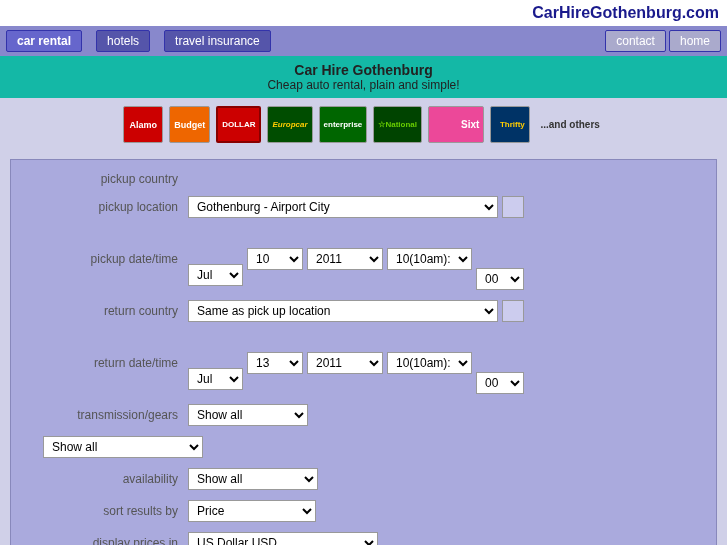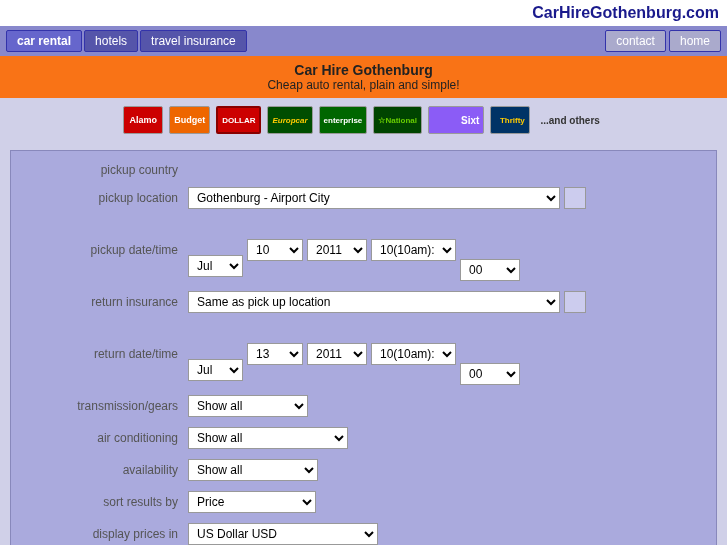--- a/index.html
+++ b/index.html
@@ -16,21 +16,21 @@
     }
 
     
     .nav-bar {
       background: #8888cc;
       display: flex;
       align-items: center;
       padding: 4px 6px;
       gap: 3px;
     }
-    .nav-left { display: flex; gap: 2px; flex: 1; }
+    .nav-left { display: flex; gap: 14px; flex: 1; }
     .nav-tab {
       background: #5555aa;
       color: white;
       border: 1px solid #3333aa;
       padding: 3px 10px;
       font-size: 12px;
       cursor: pointer;
       border-radius: 2px;
     }
     .nav-tab.active {
@@ -38,21 +38,21 @@
       font-weight: bold;
     }
     .nav-right { display: flex; gap: 3px; }
     .nav-right .nav-tab {
       background: #aaaacc;
       text-align: right;
     }
 
     
     .page-title-bar {
-      background: #f97316;
+      background: #14b8a6;
       text-align: center;
       padding: 6px;
       color: #222;
     }
     .page-title-bar .title { font-weight: bold; font-size: 14px; }
     .page-title-bar .subtitle { font-size: 12px; }
 
     
     .brands-bar {
       background: #d0d0e8;
@@ -65,30 +65,30 @@
     }
     .brand-logo {
       display: inline-flex;
       align-items: center;
       justify-content: center;
       padding: 2px 4px;
       font-size: 10px;
       font-weight: bold;
       border-radius: 2px;
       min-width: 40px;
-      height: 28px;
+      height: 37px;
       border: 1px solid #999;
     }
     .brand-alamo { background: #c00; color: white; font-size: 9px; }
     .brand-budget { background: #e60; color: white; font-size: 9px; }
     .brand-dollar { background: #cc0000; color: white; font-size: 8px; border: 2px solid #880000; }
     .brand-europcar { background: #004d00; color: #ffcc00; font-size: 8px; font-style: italic; }
     .brand-enterprise { background: #006600; color: white; font-size: 8px; }
     .brand-national { background: #004400; color: #66cc00; font-size: 8px; }
-    .brand-sixt { background: #8b5cf6; color: white; font-size: 10px; font-weight: 900; padding-left: 32px; }
+    .brand-sixt { background: #ec4899; color: white; font-size: 10px; font-weight: 900; padding-left: 32px; }
     .brand-thrifty { background: #003366; color: #ffcc00; font-size: 8px; padding-left: 8px; }
     .brand-others { background: transparent; border: none; color: #333; font-size: 10px; }
 
     
     .form-panel {
       background: #aaaadd;
       margin: 8px 10px;
       padding: 12px 32px;
       border: 1px solid #8888bb;
     }
@@ -122,36 +122,36 @@
       font-size: 12px;
       height: 22px;
     }
 
     select {
       cursor: pointer;
       appearance: auto;
     }
 
     .location-select {
-      width: 372px;
+      width: 310px;
     }
 
     .small-box {
       width: 22px;
       height: 22px;
       background: #ccccee;
       border: 1px solid #999;
       display: inline-block;
     }
 
     .month-select { width: 55px; margin-top: 32px; }
     .day-select { width: 56px; }
-    .year-select { width: 60px; }
+    .year-select { width: 76px; }
     .hour-select { width: 85px; }
-    .min-select { width: 60px; margin-top: 40px; }
+    .min-select { width: 48px; margin-top: 40px; }
 
     .transmission-select { width: 120px; }
     .ac-select { width: 160px; }
     .availability-select { width: 130px; }
     .sort-select { width: 128px; }
     .currency-select { width: 190px; }
     .age-select { width: 55px; }
 
     .country-text {
       font-weight: bold;
@@ -231,21 +231,21 @@
       <select class="hour-select">
         <option selected="">10(10am):</option>
       </select>
       <select class="min-select">
         <option selected="">00</option><option>15</option><option>30</option><option>45</option>
       </select>
     </div>
   </div>
 
   <div class="form-row">
-    <div class="form-label">return insurance</div>
+    <div class="form-label">return country</div>
     <div class="form-control">
       <select class="location-select">
         <option>Same as pick up location</option>
         <option>Gothenburg - Airport City</option>
         <option>Gothenburg - City Centre</option>
       </select>
       <span class="small-box"></span>
     </div>
   </div>
 
@@ -279,21 +279,20 @@
     <div class="form-control">
       <select class="transmission-select">
         <option selected="">Show all</option>
         <option>Automatic</option>
         <option>Manual</option>
       </select>
     </div>
   </div>
 
   <div class="form-row">
-    <div class="form-label">air conditioning</div>
     <div class="form-control">
       <select class="ac-select">
         <option selected="">Show all</option>
         <option>With AC</option>
         <option>Without AC</option>
       </select>
     </div>
   </div>
 
   <div class="form-row">

